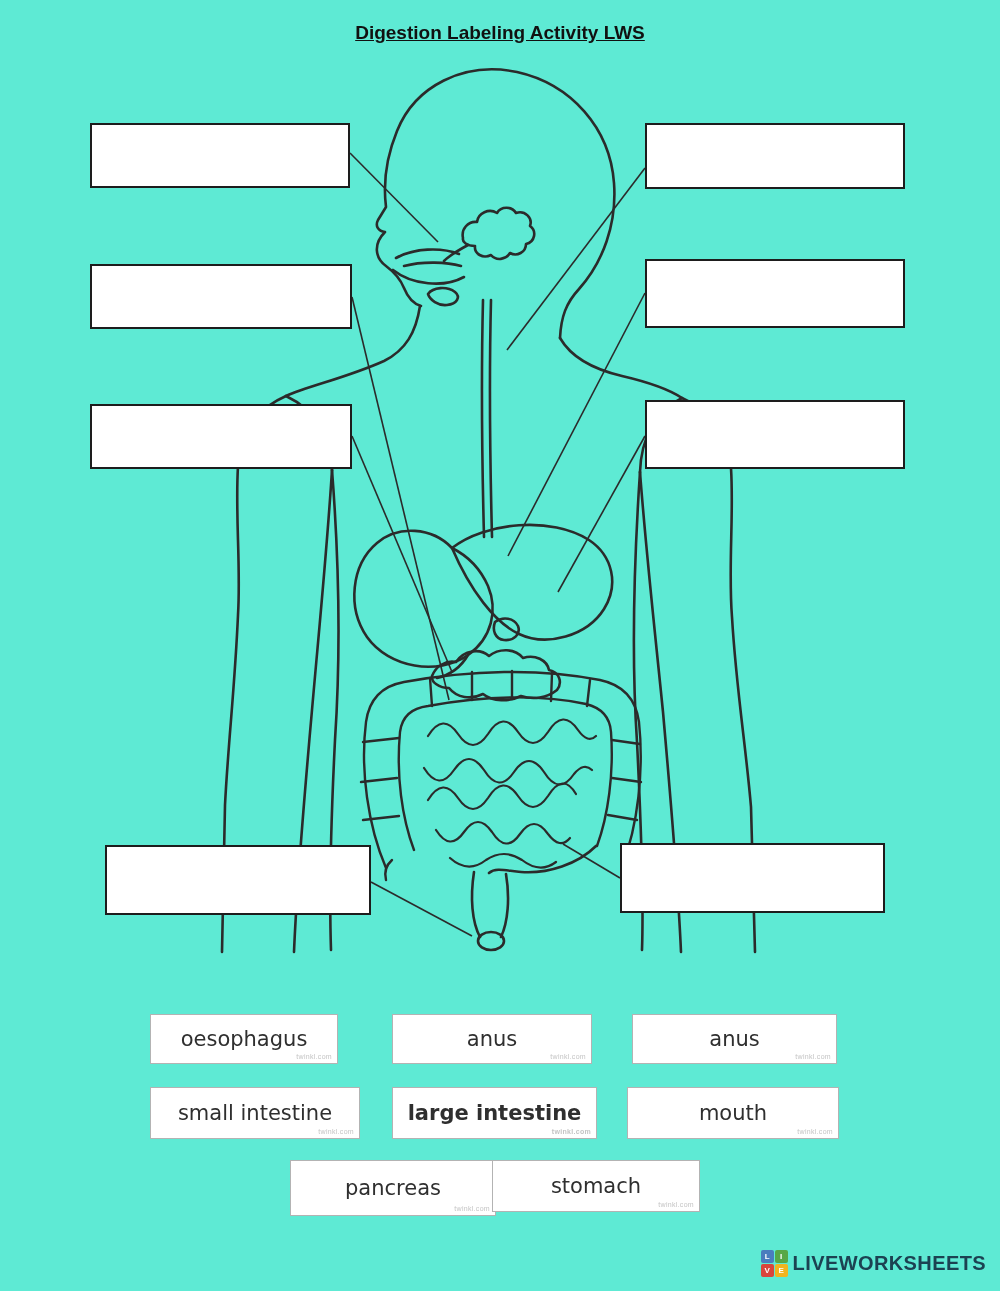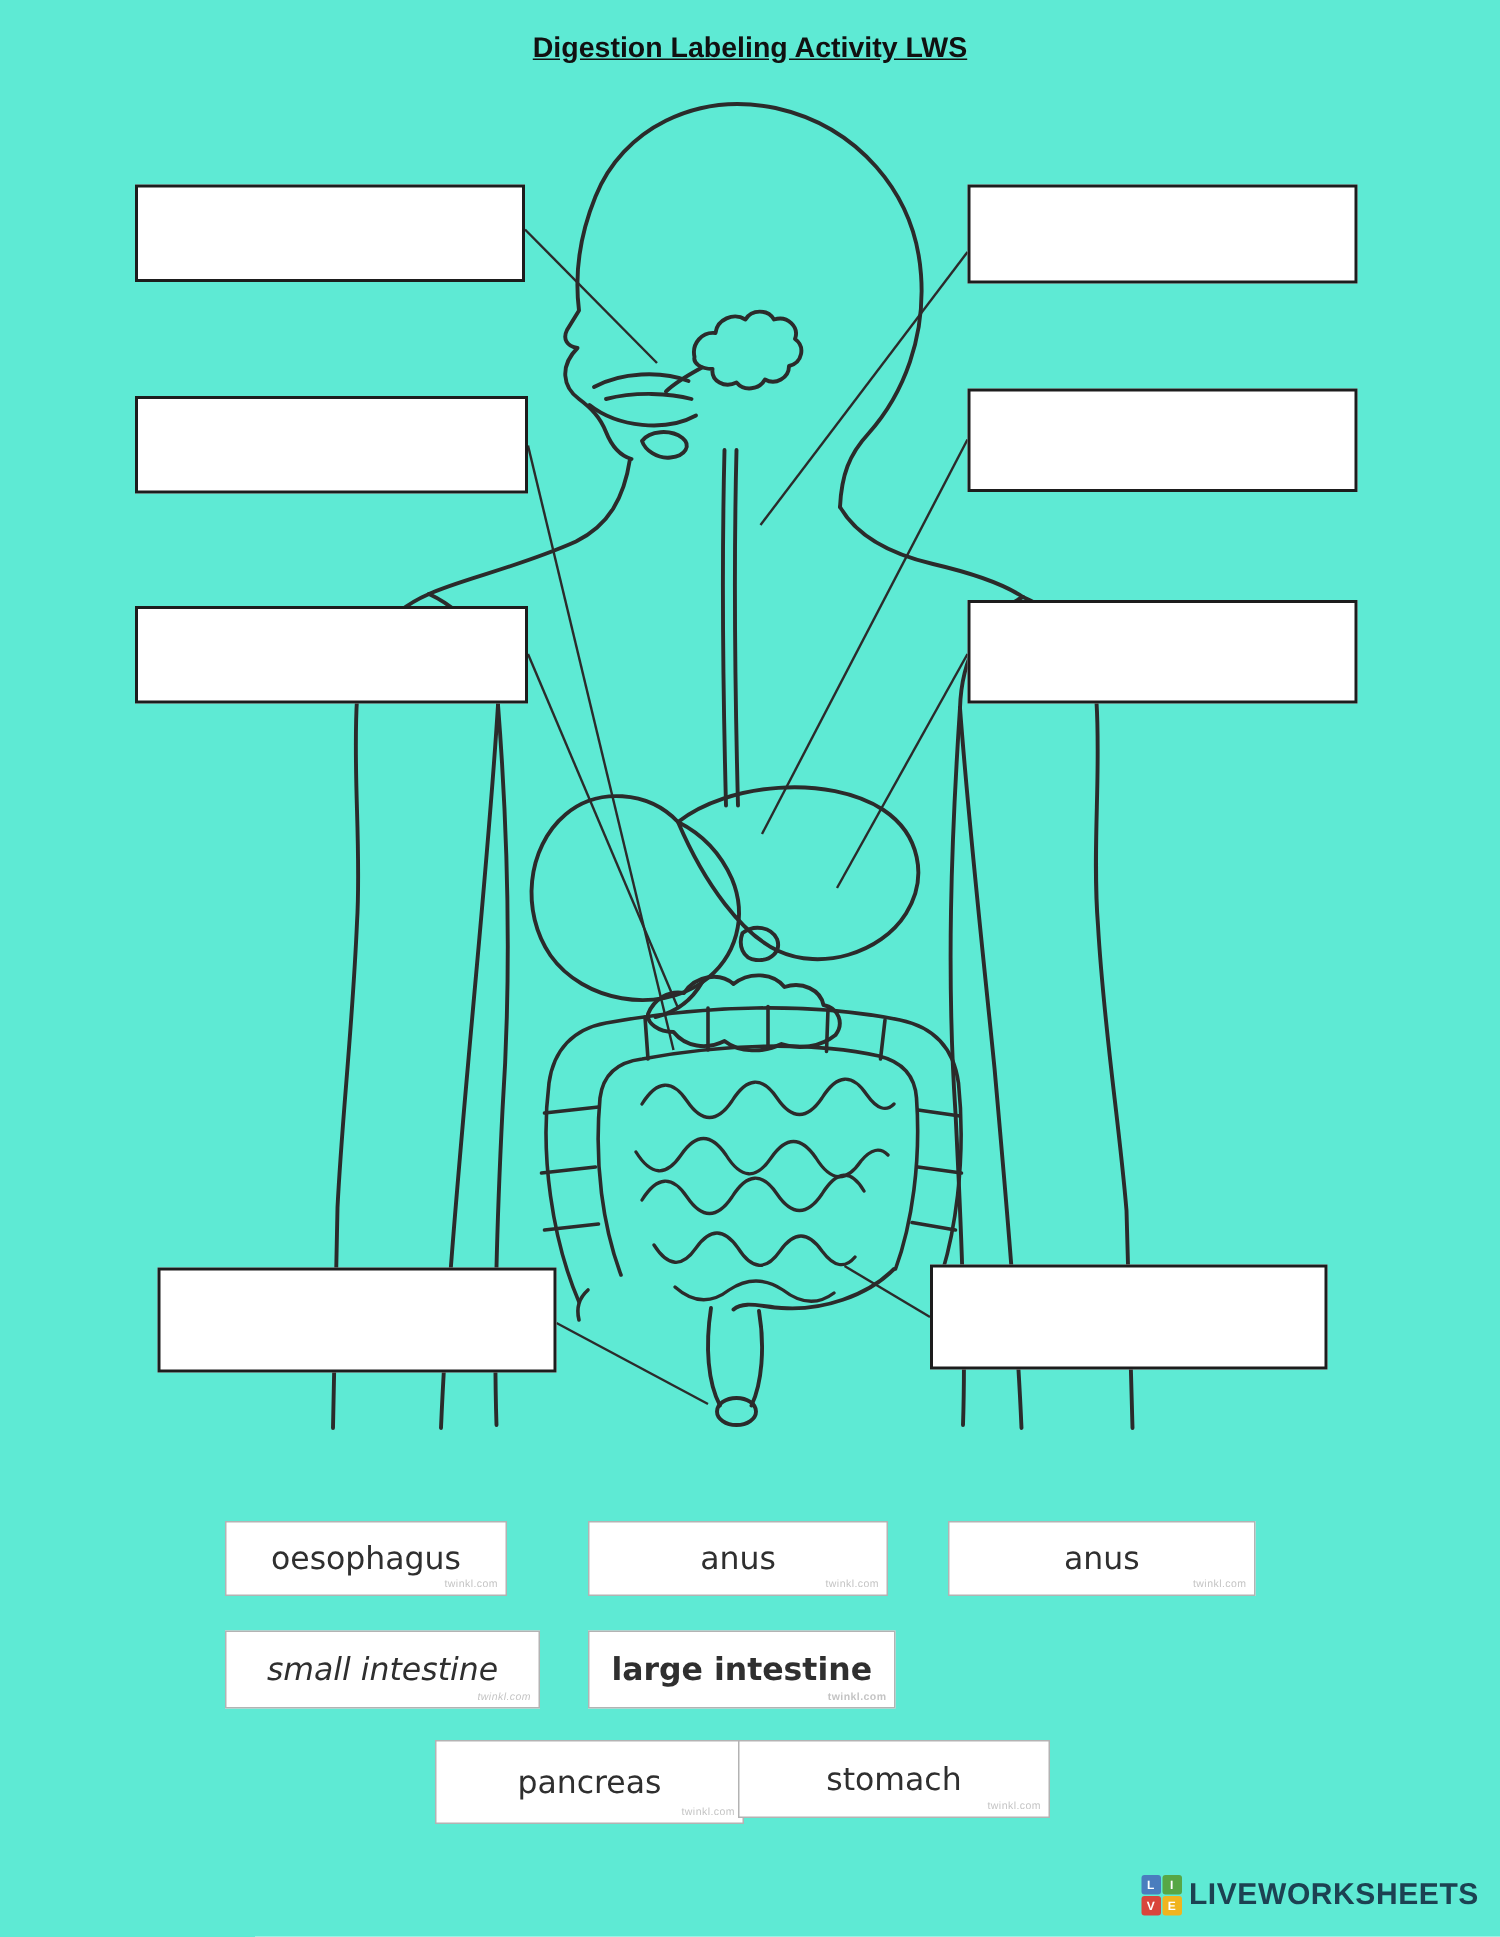--- a/index.html
+++ b/index.html
@@ -170,26 +170,30 @@
     <span class="wm">twinkl.com</span>
   </div>
   <div class="word-box" style="left:392px; top:1014px; width:200px; height:50px;">
     <span class="word">anus</span>
     <span class="wm">twinkl.com</span>
   </div>
   <div class="word-box" style="left:632px; top:1014px; width:205px; height:50px;">
     <span class="word">anus</span>
     <span class="wm">twinkl.com</span>
   </div>
-  <div class="word-box" style="left:150px; top:1087px; width:210px; height:52px;font-style:italic;">
+  <div class="word-box" style="left:150px; top:1087px; width:210px; height:52px;">
     <span class="word">small intestine</span>
     <span class="wm">twinkl.com</span>
   </div>
   <div class="word-box" style="left:392px; top:1087px; width:205px; height:52px;font-weight:bold;">
     <span class="word">large intestine</span>
+    <span class="wm">twinkl.com</span>
+  </div>
+  <div class="word-box" style="left:627px; top:1087px; width:212px; height:52px;">
+    <span class="word">mouth</span>
     <span class="wm">twinkl.com</span>
   </div>
   <div class="word-box" style="left:272px; top:1160px; width:206px; height:56px;margin-left:18px;">
     <span class="word">pancreas</span>
     <span class="wm">twinkl.com</span>
   </div>
   <div class="word-box" style="left:492px; top:1160px; width:208px; height:52px;">
     <span class="word">stomach</span>
     <span class="wm">twinkl.com</span>
   </div>

